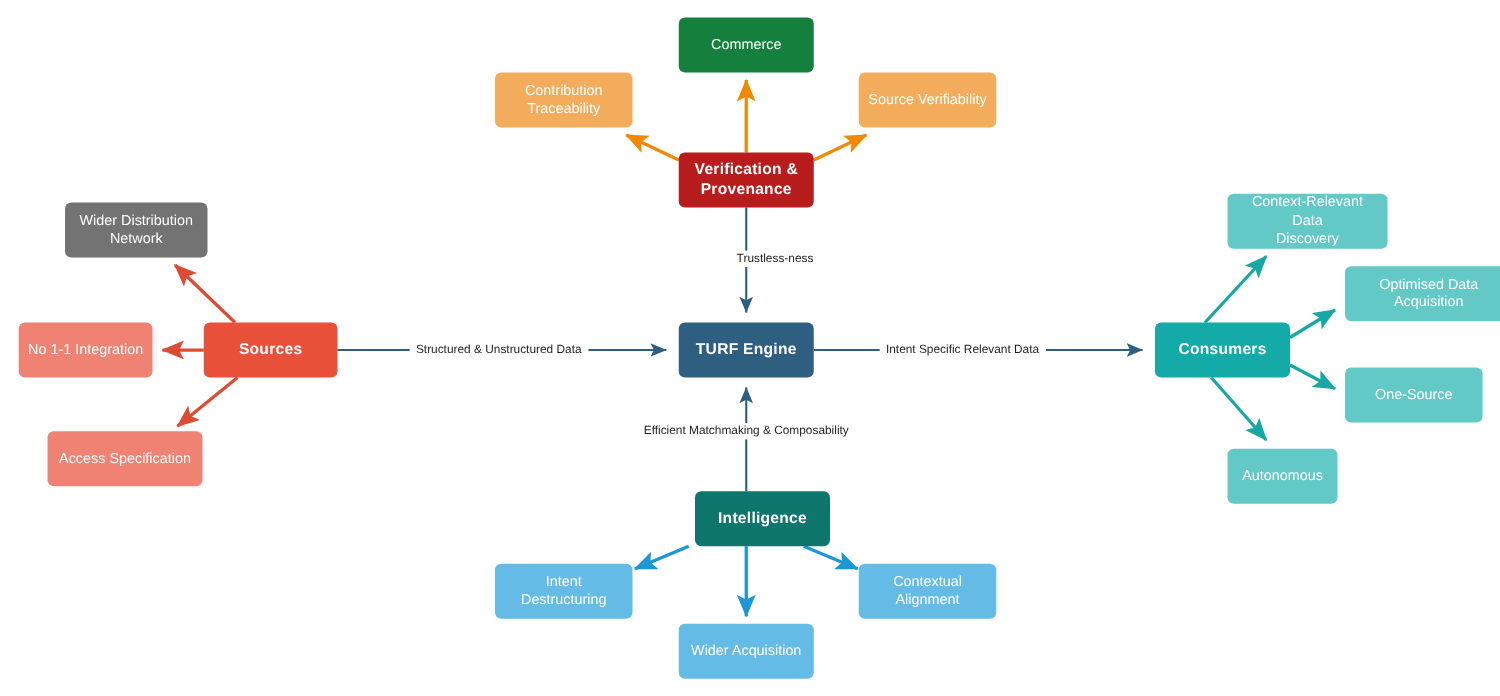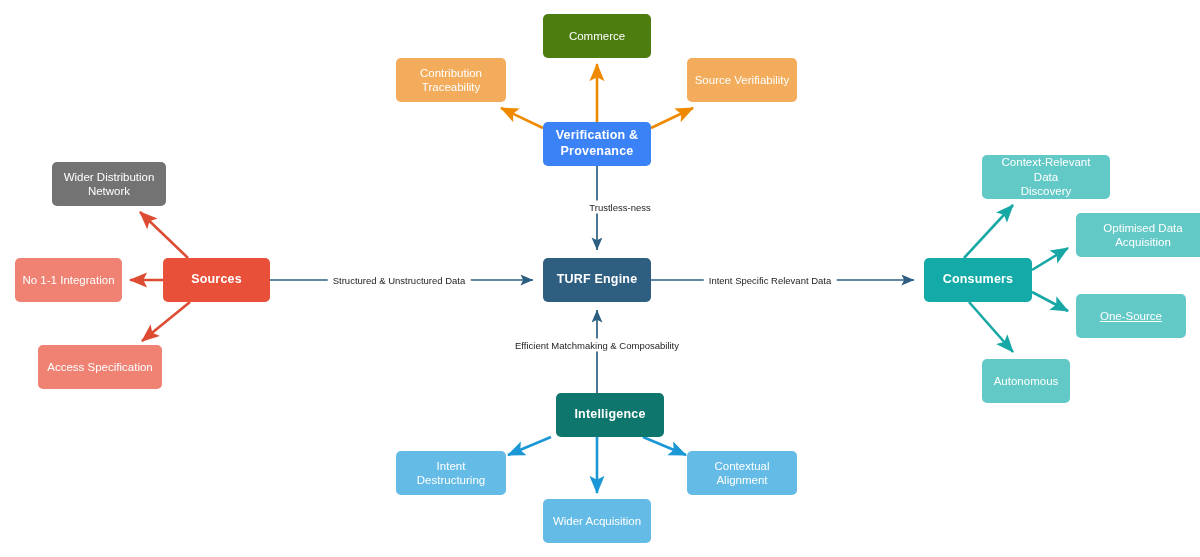--- a/index.html
+++ b/index.html
@@ -167,32 +167,32 @@
     <span class="node-label">Consumers</span>
   </div>
   <div class="node leaf" style="left:982px; top:155px; width:128px; height:44px; background:#62c9c6;">
     <span class="node-label">Context-Relevant Data
 Discovery</span>
   </div>
   <div class="node leaf" style="left:1076px; top:213px; width:134px; height:44px; background:#62c9c6;">
     <span class="node-label">Optimised Data
 Acquisition</span>
   </div>
-  <div class="node leaf" style="left:1076px; top:294px; width:110px; height:44px; background:#62c9c6;text-decoration:underline;">
+  <div class="node leaf" style="left:1076px; top:294px; width:110px; height:44px; background:#62c9c6;">
     <span class="node-label">One-Source</span>
   </div>
   <div class="node leaf" style="left:982px; top:359px; width:88px; height:44px; background:#62c9c6;">
     <span class="node-label">Autonomous</span>
   </div>
 
-  <div class="node hub" style="left:543px; top:122px; width:108px; height:44px; background:#3b82f6;">
+  <div class="node hub" style="left:543px; top:122px; width:108px; height:44px; background:#b91c1c;">
     <span class="node-label">Verification &amp;
 Provenance</span>
   </div>
-  <div class="node leaf" style="left:543px; top:14px; width:108px; height:44px; background:#4d7c0f;">
+  <div class="node leaf" style="left:543px; top:14px; width:108px; height:44px; background:#15803d;">
     <span class="node-label">Commerce</span>
   </div>
   <div class="node leaf" style="left:396px; top:58px; width:110px; height:44px; background:#f3ac5c;">
     <span class="node-label">Contribution
 Traceability</span>
   </div>
   <div class="node leaf" style="left:687px; top:58px; width:110px; height:44px; background:#f3ac5c;">
     <span class="node-label">Source Verifiability</span>
   </div>
 

